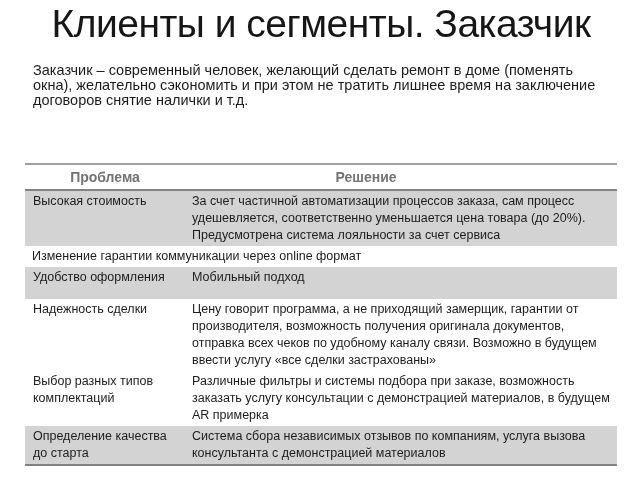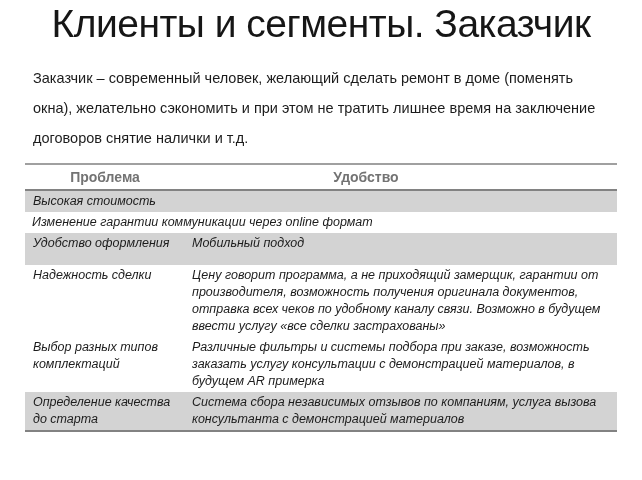--- a/index.html
+++ b/index.html
@@ -19,21 +19,21 @@
     letter-spacing: -0.5px;
     color: #161616;
     line-height: 48px;
     white-space: nowrap;
   }
 
   .intro {
     margin: 15px 0 0 33px;
     width: 566px;
     font-size: 14.5px;
-    line-height: 30px;
+    line-height: 15px;
     color: #1c1c1c;
   }
 
   .ps-table {
     position: absolute;
     left: 25px; top: 163px;
     width: 592px;
     border-top: 2px solid var(--border-light, #a0a0a0);
     border-bottom: 2px solid var(--border-dark, #7d7d7d);
     font-size: 12.5px;
@@ -47,21 +47,21 @@
     border-bottom: 2px solid var(--border-dark, #8a8a8a);
     font-size: 14px;
     font-weight: 700;
     color: #737373;
   }
   .th1 { width: 160px; text-align: center; }
   .th2 { flex: 1; text-align: center; padding-right: 70px; }
 
   .row { display: flex; }
   .row.shaded { background: var(--shaded, #d3d3d3); }
-  .cell { padding: 2px 6px 2px 8px; font-style: italic; }
+  .cell { padding: 2px 6px 2px 8px; }
   .c1 { width: 160px; flex: 0 0 160px; }
   .c2 { flex: 1; padding-left: 7px; }
 
   
   #rows .row:nth-child(2) { min-height: 19px; }
   #rows .row:nth-child(3) { min-height: 32px; }
   #rows .row:nth-child(5) { min-height: 22px; }
   #rows .row:nth-child(7) { min-height: 36px; }
 </style>
 </head>
@@ -69,25 +69,26 @@
 
 <div class="slide">
 
   <h1 class="slide-title">Клиенты и сегменты. Заказчик</h1>
 
   <p class="intro">Заказчик – современный человек, желающий сделать ремонт в доме (поменять окна), желательно сэкономить и при этом не тратить лишнее время на заключение договоров снятие налички и т.д.</p>
 
   <div class="ps-table">
     <div class="thead">
       <div class="th1">Проблема</div>
-      <div class="th2">Удобство</div>
+      <div class="th2">Решение</div>
     </div>
     <div id="rows">
   <div class="row shaded">
     <div class="cell c1">Высокая стоимость</div>
+    <div class="cell c2">За счет частичной автоматизации процессов заказа, сам процесс удешевляется, соответственно уменьшается цена товара  (до 20%). Предусмотрена система лояльности за счет сервиса</div>
   </div>
 
   <div class="row">
     <div class="cell c2">Изменение гарантии коммуникации через online формат</div>
   </div>
 
   <div class="row shaded">
     <div class="cell c1">Удобство оформления</div>
     <div class="cell c2">Мобильный подход</div>
   </div>

